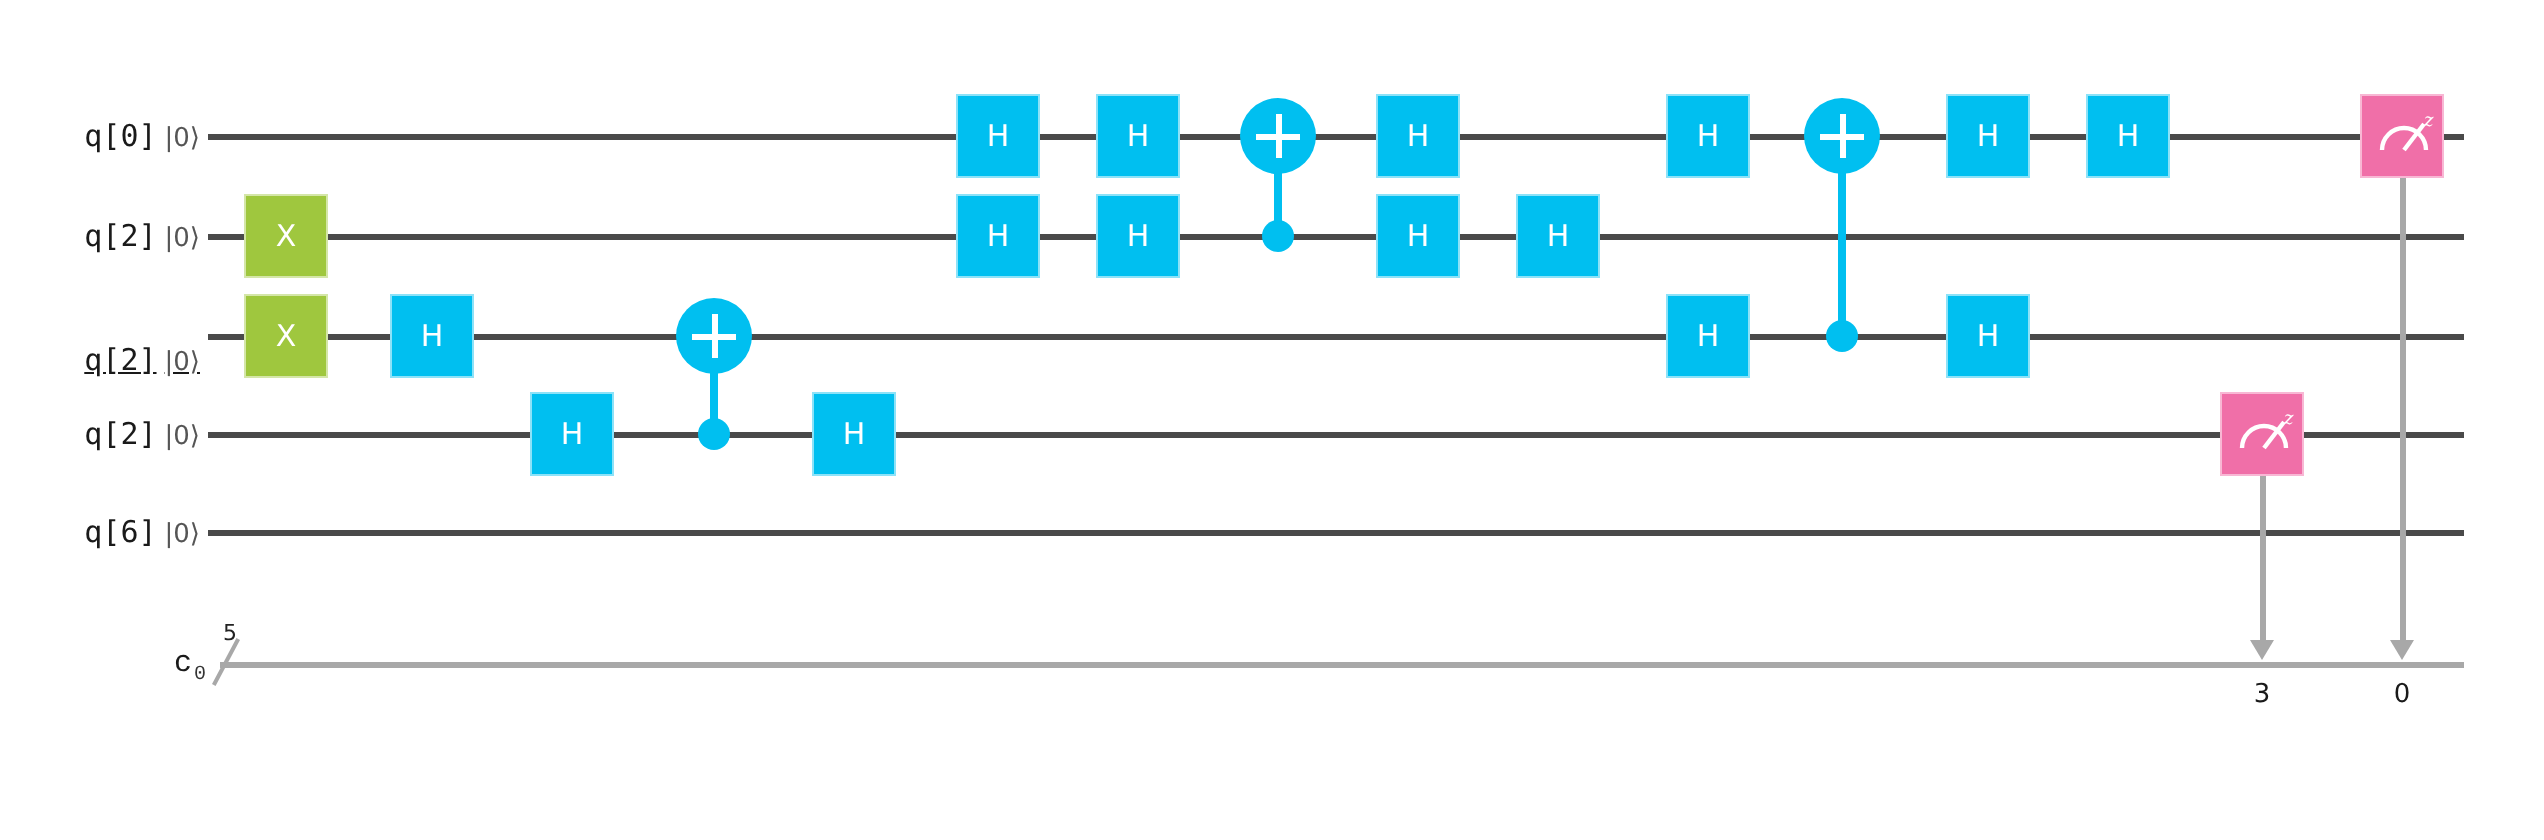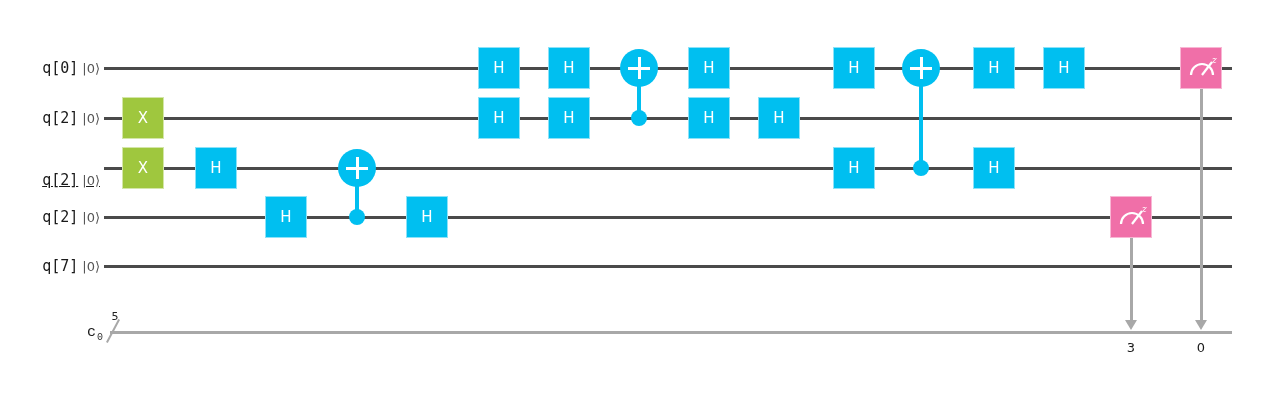--- a/index.html
+++ b/index.html
@@ -149,21 +149,21 @@
 <div id="circuit-root">
     <div class="qwire" style="left: 104px; top: 67px; width: 1128px; background: rgb(74, 74, 74);"></div>
     <div class="qlabel" style="top: 68px; right: 1172px;"><span class="reg">q[0]</span><span class="ket">|0⟩</span></div>
     <div class="qwire" style="left: 104px; top: 117px; width: 1128px; background: rgb(74, 74, 74);"></div>
     <div class="qlabel" style="top: 118px; right: 1172px;"><span class="reg">q[2]</span><span class="ket">|0⟩</span></div>
     <div class="qwire" style="left: 104px; top: 167px; width: 1128px; background: rgb(74, 74, 74);"></div>
     <div class="qlabel" style="top: 180px; right: 1172px; text-decoration: underline;"><span class="reg">q[2]</span><span class="ket">|0⟩</span></div>
     <div class="qwire" style="left: 104px; top: 216px; width: 1128px; background: rgb(74, 74, 74);"></div>
     <div class="qlabel" style="top: 217px; right: 1172px;"><span class="reg">q[2]</span><span class="ket">|0⟩</span></div>
     <div class="qwire" style="left: 104px; top: 265px; width: 1128px; background: rgb(74, 74, 74);"></div>
-    <div class="qlabel" style="top: 266px; right: 1172px;"><span class="reg">q[7]</span><span class="ket">|0⟩</span></div>
+    <div class="qlabel" style="top: 266px; right: 1172px;"><span class="reg">q[6]</span><span class="ket">|0⟩</span></div>
     <div class="cwire" style="left: 110px; top: 331px; width: 1122px; background: rgb(168, 168, 168);"></div>
     <div class="cslash" style="left: 112px; top: 318px; background: rgb(168, 168, 168);"></div>
     <div class="clabel" style="top: 332px; right: 1170px;"><span>c</span><sub>0</sub></div>
     <div class="cbits" style="left: 115px; top: 310px;">5</div>
     <div class="cnot-link" style="left: 357px; top: 168px; height: 49px; background: rgb(0, 191, 240);"></div>
     <div class="cnot-link" style="left: 639px; top: 68px; height: 50px; background: rgb(0, 191, 240);"></div>
     <div class="cnot-link" style="left: 921px; top: 68px; height: 100px; background: rgb(0, 191, 240);"></div>
     <div class="meas-line" style="left: 1130px; top: 217px; height: 107px; background: rgb(168, 168, 168);"></div>
     <div class="meas-arrow" style="left: 1131px; top: 320px; border-top-color: rgb(168, 168, 168);"></div>
     <div class="cbit-num" style="left: 1131px; top: 340px;">3</div>

